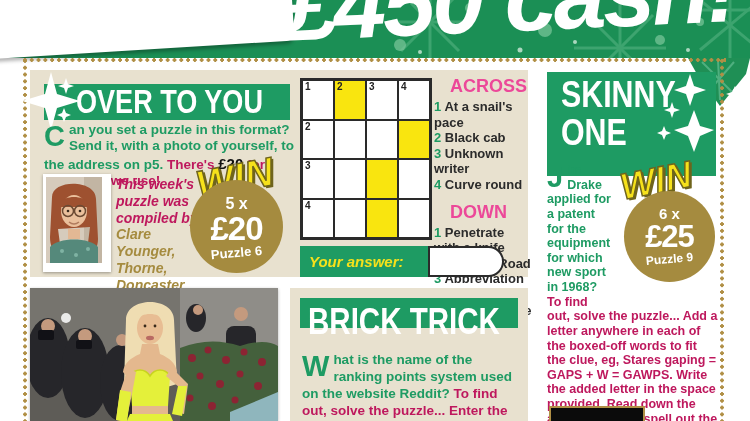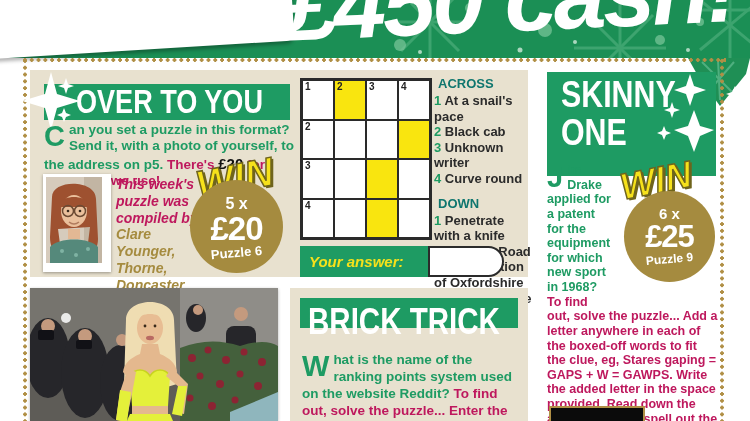--- a/index.html
+++ b/index.html
@@ -49,21 +49,21 @@
   #badge1-win{left:196px;top:156px;font-size:40px;}
   #badge1-circle{left:190px;top:180px;width:93px;height:93px;}
 
   
   .grid{position:absolute;left:300px;top:78px;width:128px;height:158px;border:2px solid #2a2a2a;background:#fff;
         display:grid;grid-template-columns:repeat(4,1fr);grid-template-rows:repeat(4,1fr);box-sizing:content-box;}
   .cell{border:1px solid #2a2a2a;position:relative;background:#fff;}
   .cell.yellow{background:#f9e50f;}
   .cnum{position:absolute;top:0px;left:2px;font-size:10px;font-weight:bold;color:#222;}
   .clues{position:absolute;left:434px;top:76px;width:98px;}
-  .clue-title{color:#0f766e;font-size:13px;font-weight:bold;margin:0 0 2px 4px;}
+  .clue-title{color:#ec4899;font-size:18px;font-weight:bold;margin:0 0 2px 16px;}
   .clue{font-size:13px;font-weight:bold;color:#2b2b2b;line-height:1.2;}
   .clue .n{color:#1e9b63;}
   .clue-gap{height:9px;}
   .answer-bar{position:absolute;left:300px;top:246px;width:130px;height:31px;background:#1e9b63;
               color:#f6e11b;font-weight:bold;font-style:italic;font-size:15px;line-height:31px;padding-left:9px;box-sizing:border-box;}
   .answer-input{position:absolute;left:428px;top:246px;width:76px;height:31px;background:#fff;
                 border:2px solid #2b2b2b;border-radius:0 16px 16px 0;box-sizing:border-box;}
 
   
   .photo2{position:absolute;left:30px;top:288px;width:248px;height:133px;overflow:hidden;box-shadow:0 1px 3px rgba(0,0,0,.3);}

